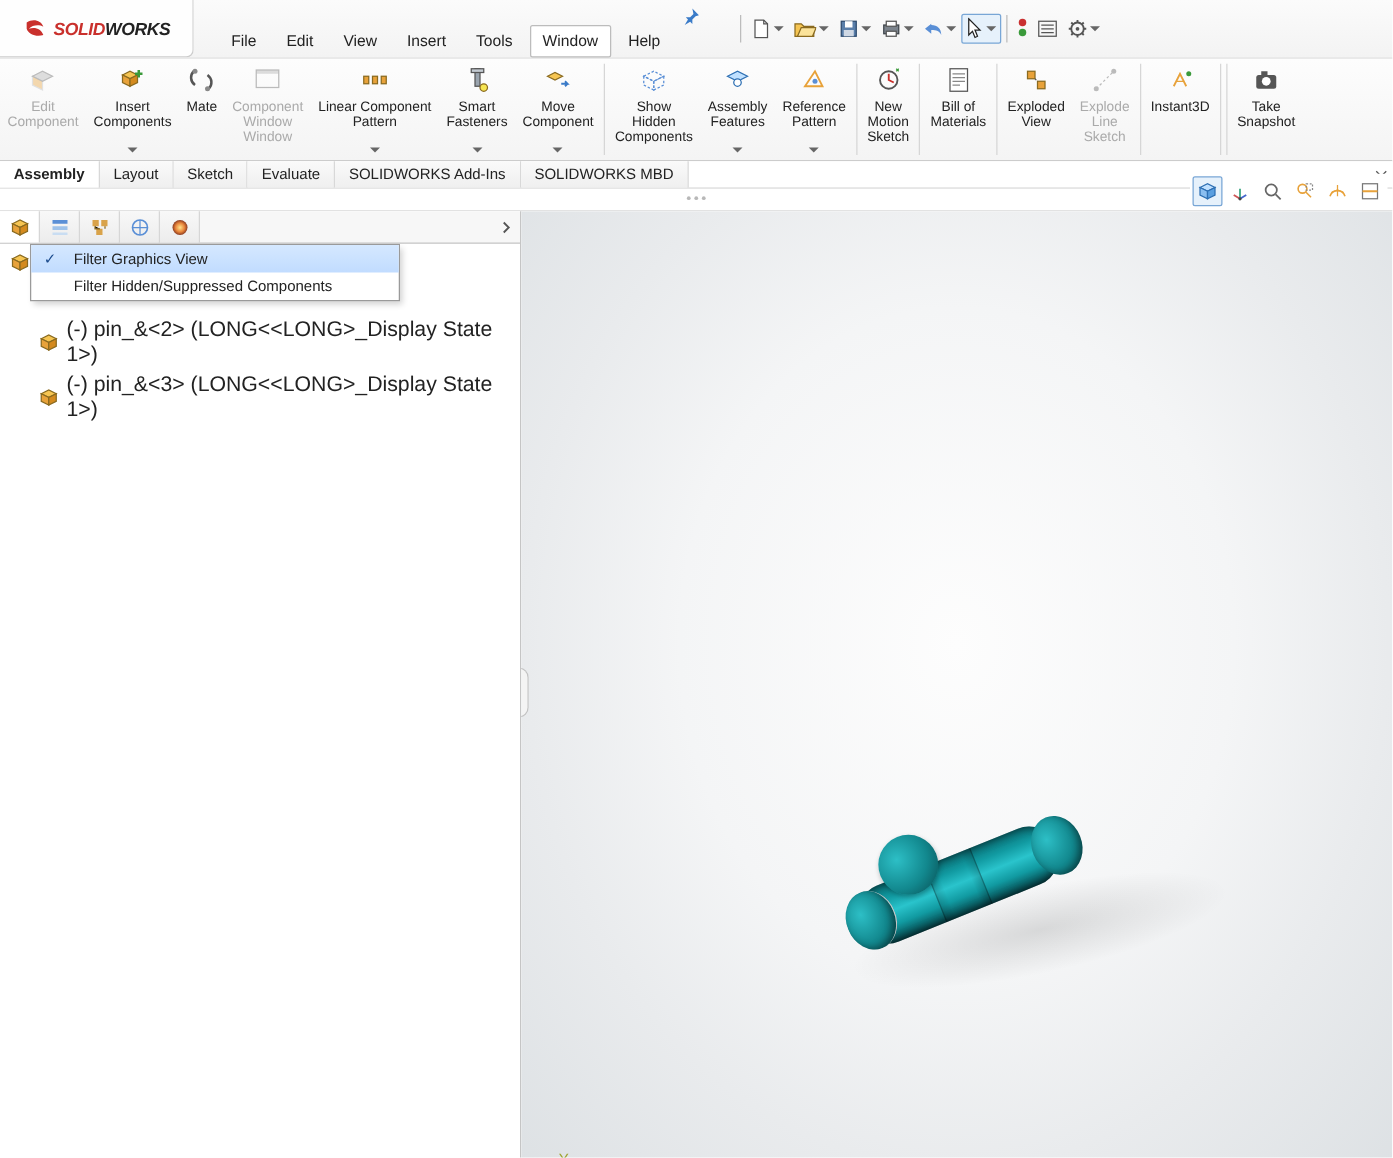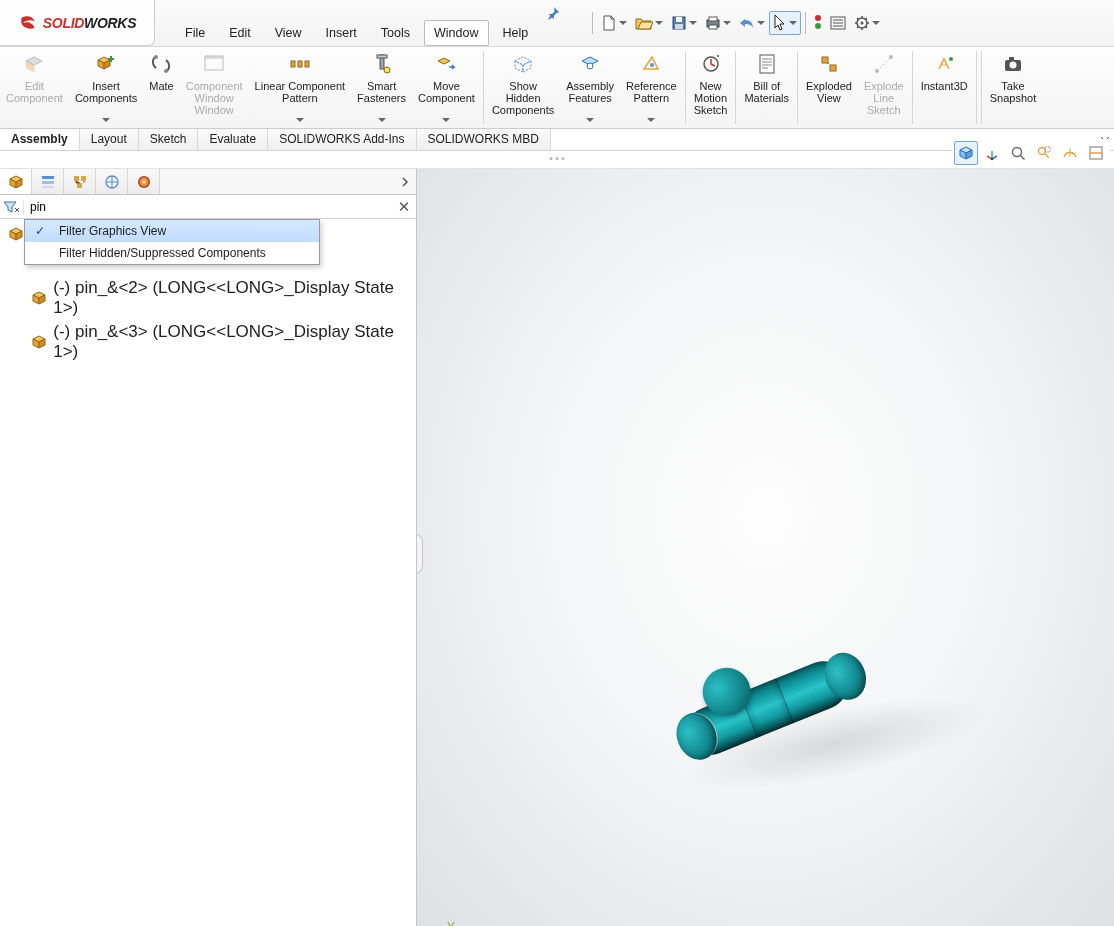--- a/index.html
+++ b/index.html
@@ -486,32 +486,20 @@
             </defs>
           </svg>
         </div>
       <div class="ptab-arrow">
           <svg width="8" height="12" viewBox="0 0 8 12">
             <path d="M2 2l4 4-4 4" fill="none" stroke="#555" stroke-width="1.5"></path>
           </svg>
         </div>
     </div>
 
-    <div class="filterbar">
-      <div class="funnel">
-          <svg width="14" height="14" viewBox="0 0 14 14">
-            <path d="M1 2h12L9 7v5l-4-2V7z" fill="#cfe3f8" stroke="#3a6faa"></path>
-          </svg>
-          <svg width="6" height="6" viewBox="0 0 6 6" style="margin-left:-3px; margin-top:6px;">
-            <path d="M1 1l4 4M1 5l4-4" stroke="#555"></path>
-          </svg>
-        </div>
-      <input type="text" value="pin" style="">
-      <div class="clear">✕</div>
-    </div>
 
     <div class="tree">
       <div class="tree-row">
         <span class="compicon">
             <svg width="16" height="16" viewBox="0 0 16 16">
               <path d="M2 5l6-3 6 3-6 3z" fill="#f6c552" stroke="#8a6a1f"></path>
               <path d="M2 5v6l6 3V8z" fill="#e8a23a" stroke="#8a6a1f"></path>
               <path d="M14 5v6l-6 3V8z" fill="#d48a1e" stroke="#8a6a1f"></path>
             </svg>
           </span>

